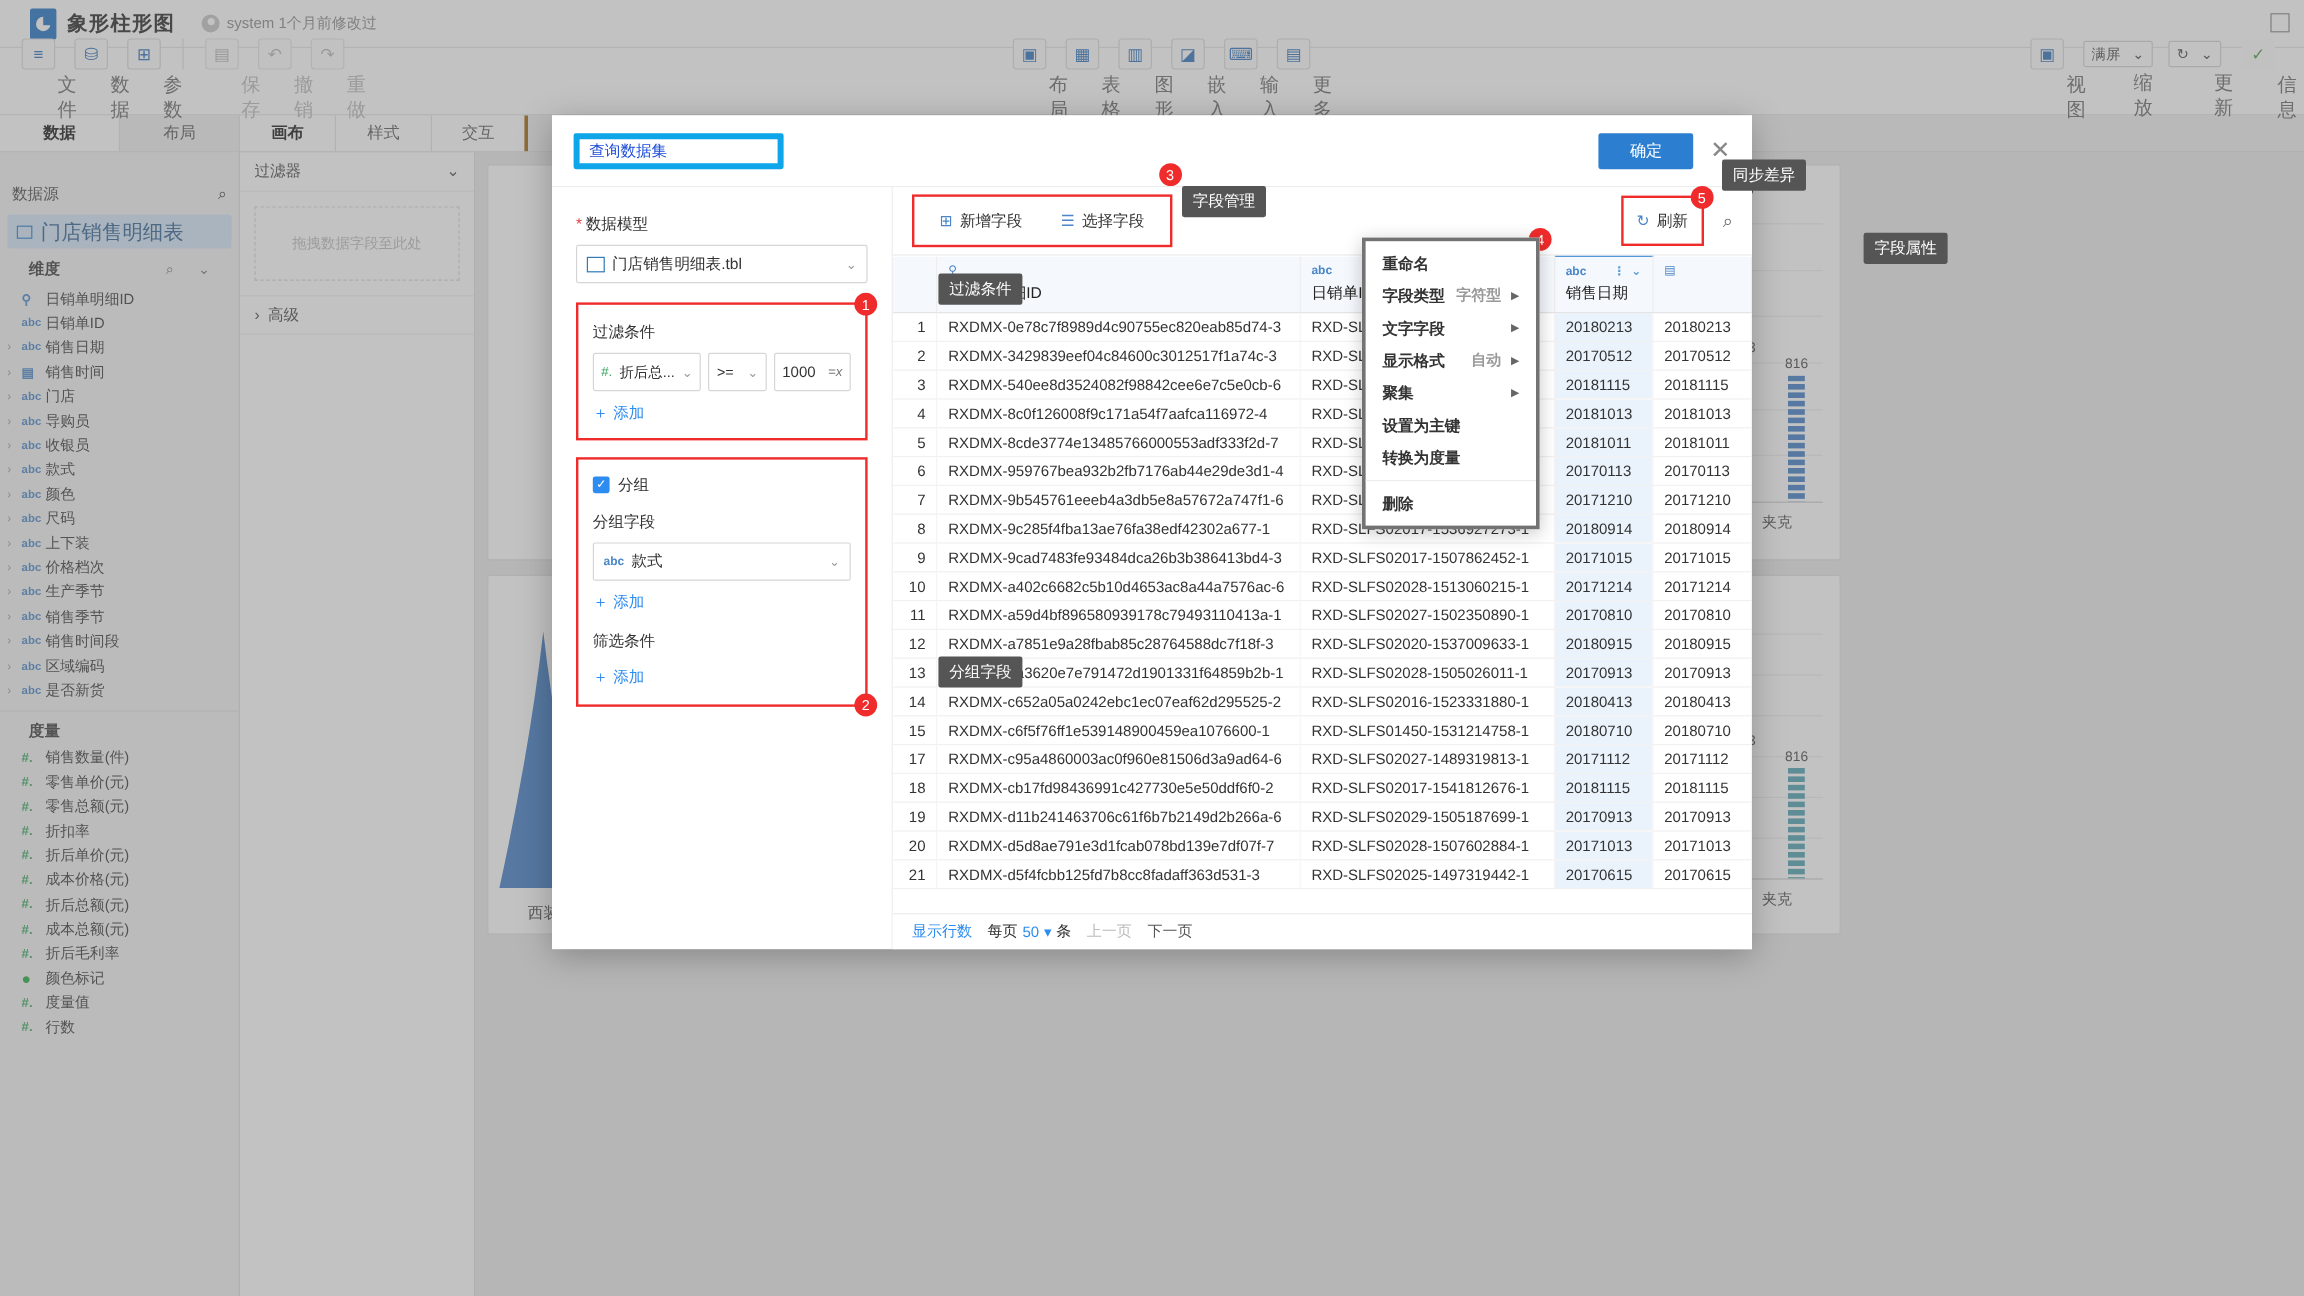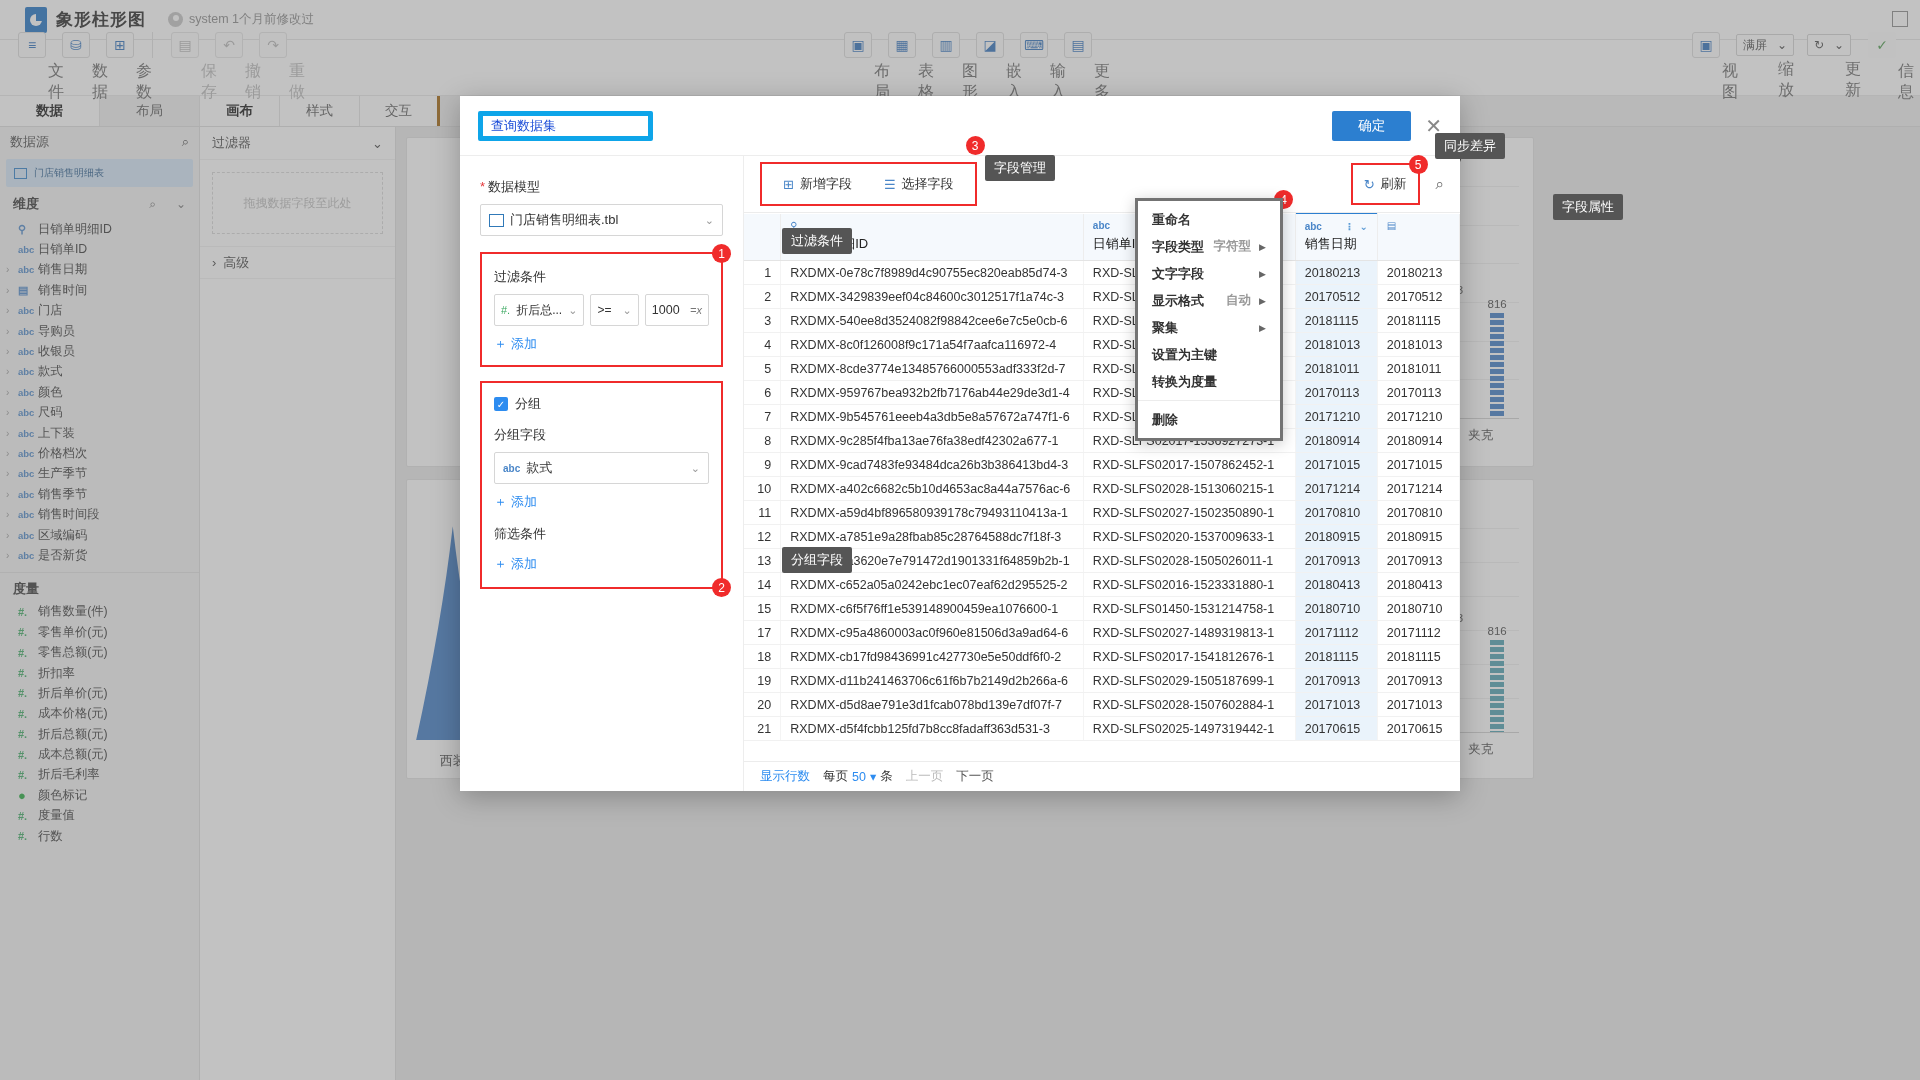--- a/index.html
+++ b/index.html
@@ -43,24 +43,24 @@
   
   .tabbar{height:31px;background:#efefef;display:flex;border-bottom:1px solid #dcdcdc;}
   .tab{width:auto;min-width:70px;padding:0 26px;display:flex;align-items:center;justify-content:center;font-size:13.5px;color:#555;border-right:1px solid #e2e2e2;cursor:pointer;}
   .tab.left{background:#efefef;}
   .tab.active{background:#fff;color:#111;font-weight:bold;}
   .tab.panel{background:#fff;}
 
   
   .main{display:flex;height:calc(1080px - 40px - 56px - 31px);}
   .sidebar{width:200px;background:#f3f3f3;border-right:1px solid #dcdcdc;overflow:hidden;}
-  .sb-head{height:30px;display:flex;align-items:center;justify-content:space-between;padding:0 10px;font-size:13px;color:#444;}
-  .sb-source{height:28px;margin:2px 6px;background:#d3e6f7;display:flex;align-items:center;padding:0 8px;font-size:10px;color:#2a5d8f;border-radius:2px;}
+  .sb-head{height:30px;display:flex;align-items:center;justify-content:space-between;padding:0 10px;font-size:13px;color:#444;margin-top:20px;}
+  .sb-source{height:28px;margin:2px 6px;background:#d3e6f7;display:flex;align-items:center;padding:0 8px;font-size:17px;color:#2a5d8f;border-radius:2px;}
   .sb-source .tbl{width:13px;height:11px;border:1.4px solid #2a7fc9;margin-right:7px;flex:none;}
-  .sb-sec{height:30px;display:flex;align-items:center;padding:0 13px;font-size:13px;color:#333;font-weight:bold;gap:20px;}
+  .sb-sec{height:30px;display:flex;align-items:center;padding:0 24px;font-size:13px;color:#333;font-weight:bold;gap:20px;}
   .sb-sec .sp{flex:1;}
   .sb-sec .ic{color:#777;font-weight:normal;font-size:12px;}
   .fld{height:20.4px;display:flex;align-items:center;padding-left:6px;font-size:12.3px;color:#333;cursor:pointer;white-space:nowrap;}
   .caret{width:12px;color:#9a9a9a;font-size:10px;flex:none;}
   .ftype{width:20px;font-size:9.5px;color:#4a86c8;font-weight:bold;flex:none;text-align:left;font-family:"Liberation Sans",sans-serif;}
   .ftype.num{color:#3aa860;font-size:11px;}
   .ftype.key{color:#4a86c8;font-size:11px;}
   .ftype.cal{color:#4a86c8;font-size:11px;}
   .ftype.dot{color:#1fa83a;font-size:13px;}
 

